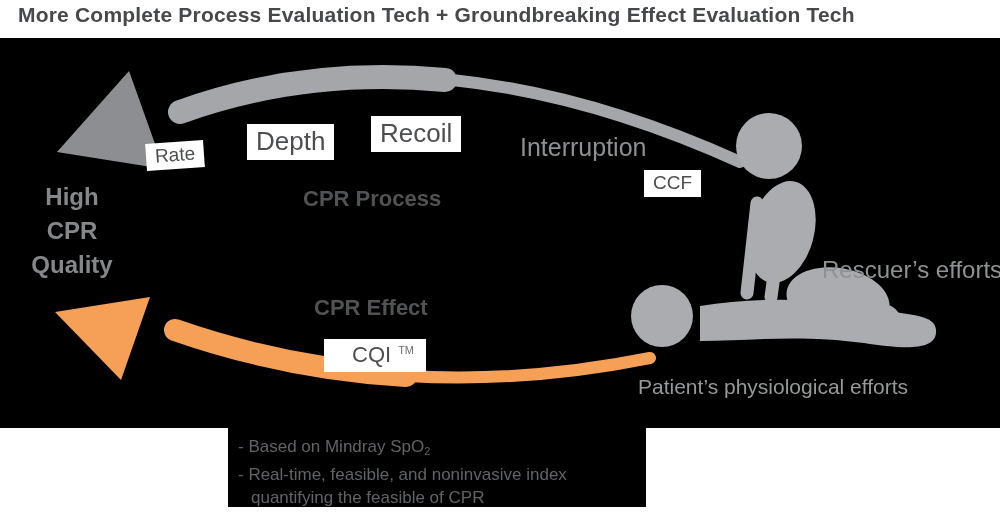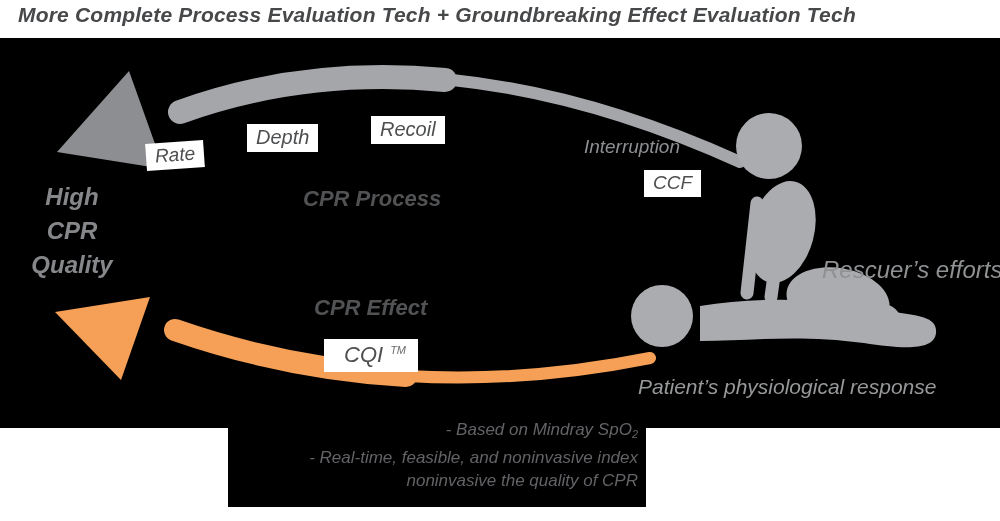--- a/index.html
+++ b/index.html
@@ -1,40 +1,40 @@
 <!DOCTYPE html>
 <html><head>
 <meta charset="utf-8">
 <style>
   * { margin:0; padding:0; box-sizing:border-box; }
   html,body { width:1000px; height:521px; background:#ffffff; overflow:hidden;
               font-family:"Liberation Sans", sans-serif; }
-  .stage { position:relative; width:1000px; height:521px; background:#ffffff;font-style:italic; }
+  .stage { position:relative; width:1000px; height:521px; background:#ffffff; }
   .abs { position:absolute; }
   .black-main { left:0; top:38px; width:1000px; height:390px; background:#000000; }
   .black-notes { left:228px; top:428px; width:418px; height:79px; background:#000000; }
   .title { left:18px; top:3px; font-size:21px; font-weight:bold; color:#47484a; letter-spacing:0.2px; white-space:nowrap; }
   svg.overlay { left:0; top:0; width:1000px; height:521px; pointer-events:none; }
   .labels { left:0; top:0; width:1000px; height:521px; }
-  .whitebox { background:#ffffff; color:#4d4e50; padding:2px 9px 3px 9px; font-size:20px; white-space:nowrap; }
+  .whitebox { background:#ffffff; color:#4d4e50; padding:2px 9px 3px 9px; font-size:26px; white-space:nowrap; }
   .hq { left:6px; top:180px; width:132px; text-align:center; font-size:24px; font-weight:bold;
         line-height:34px; color:#85878a; }
   .rate   { left:146px; top:142px; transform:rotate(-4deg); font-size:19px; }
   .depth  { left:247px; top:124px; }
   .recoil { left:371px; top:116px; }
   .ccf    { left:644px; top:170px; font-size:19px;text-align:center; }
-  .interruption { left:520px; top:136px; width:160px; text-align:right; font-size:19px;
+  .interruption { left:520px; top:136px; width:160px; text-align:left; font-size:25px;
                   line-height:22px; color:#8d8f92; }
   .band-process { left:303px; top:186px; font-size:22px; font-weight:bold; color:#515254; white-space:nowrap; }
   .band-effect  { left:314px; top:295px; font-size:22px; font-weight:bold; color:#515254; white-space:nowrap; }
-  .cqi { left:324px; top:339px; font-size:22px; padding:3px 12px 4px 20px; }
+  .cqi { left:324px; top:339px; font-size:22px; padding:3px 12px 4px 28px; }
   .cqi sup { font-size:11px; margin-left:7px; vertical-align:8px; color:#6d6e71; }
   .cap-rescuer { left:822px; top:256px; font-size:24px; color:#8f9193; white-space:nowrap; }
   .cap-patient { left:638px; top:375px; font-size:21px; color:#96989a; white-space:nowrap; }
-  .notes { left:238px; top:418px; width:400px; font-size:17px; line-height:23px; color:#626366;text-align:right; }
+  .notes { left:238px; top:435px; width:400px; font-size:17px; line-height:23px; color:#626366; }
   .notes .indent { padding-left:13px; }
   .notes sub { font-size:11px; vertical-align:-3px; }
 </style>
 </head>
 <body>
 
 <div class="stage">
 
   <div class="abs black-main"></div>
   <div class="abs black-notes"></div>
@@ -87,22 +87,22 @@
     </div>
 
     <div class="abs whitebox ccf">CCF</div>
 
     <div class="abs band-process">CPR Process</div>
     <div class="abs band-effect">CPR Effect</div>
 
     <div class="abs whitebox cqi"><span>CQI</span><sup>TM</sup></div>
 
     <div class="abs cap-rescuer">Rescuer’s efforts</div>
-    <div class="abs cap-patient">Patient’s physiological response</div>
+    <div class="abs cap-patient">Patient’s physiological efforts</div>
 
     <div class="abs notes">
       <div><span>- Based on Mindray SpO</span><sub>2</sub></div>
       <div>- Real-time, feasible, and noninvasive index</div>
-      <div class="indent">noninvasive the quality of CPR</div>
+      <div class="indent">quantifying the feasible of CPR</div>
     </div>
 
   </div>
 </div>
 
 </body></html>

